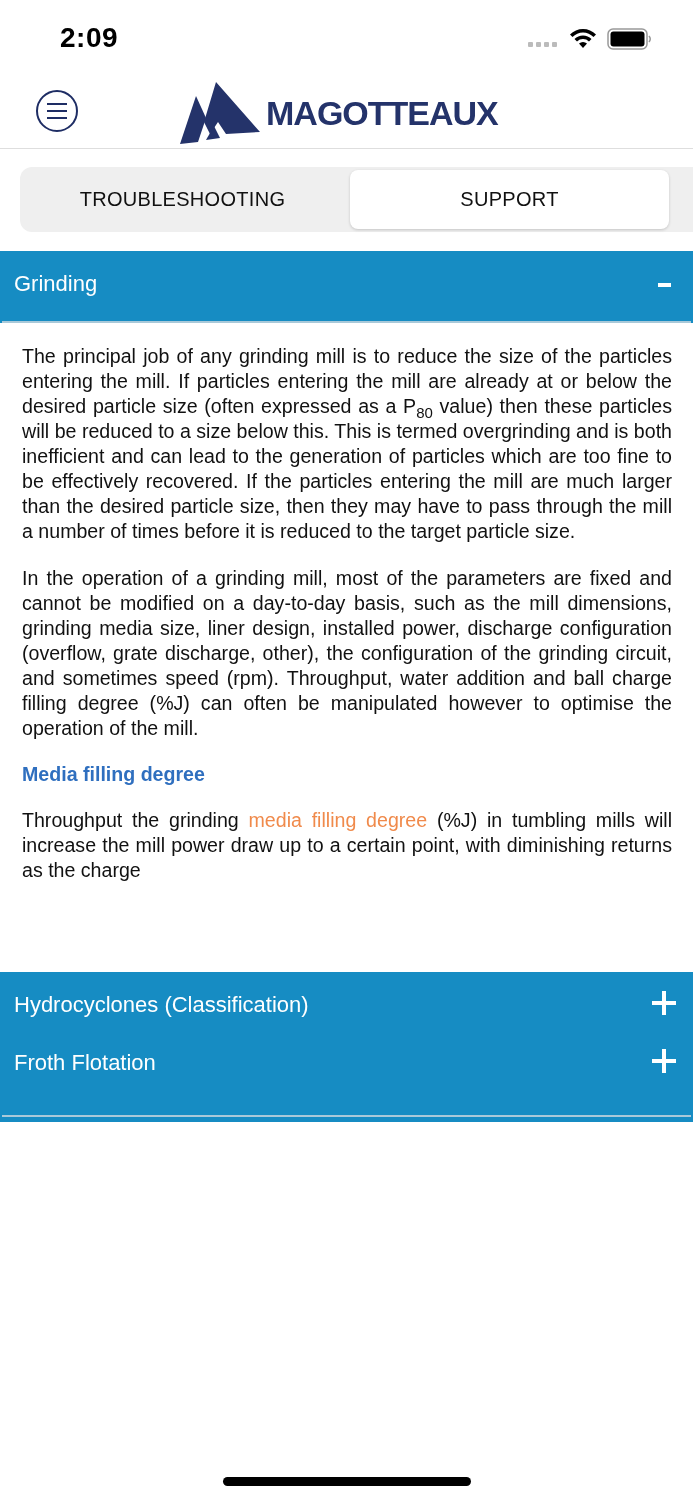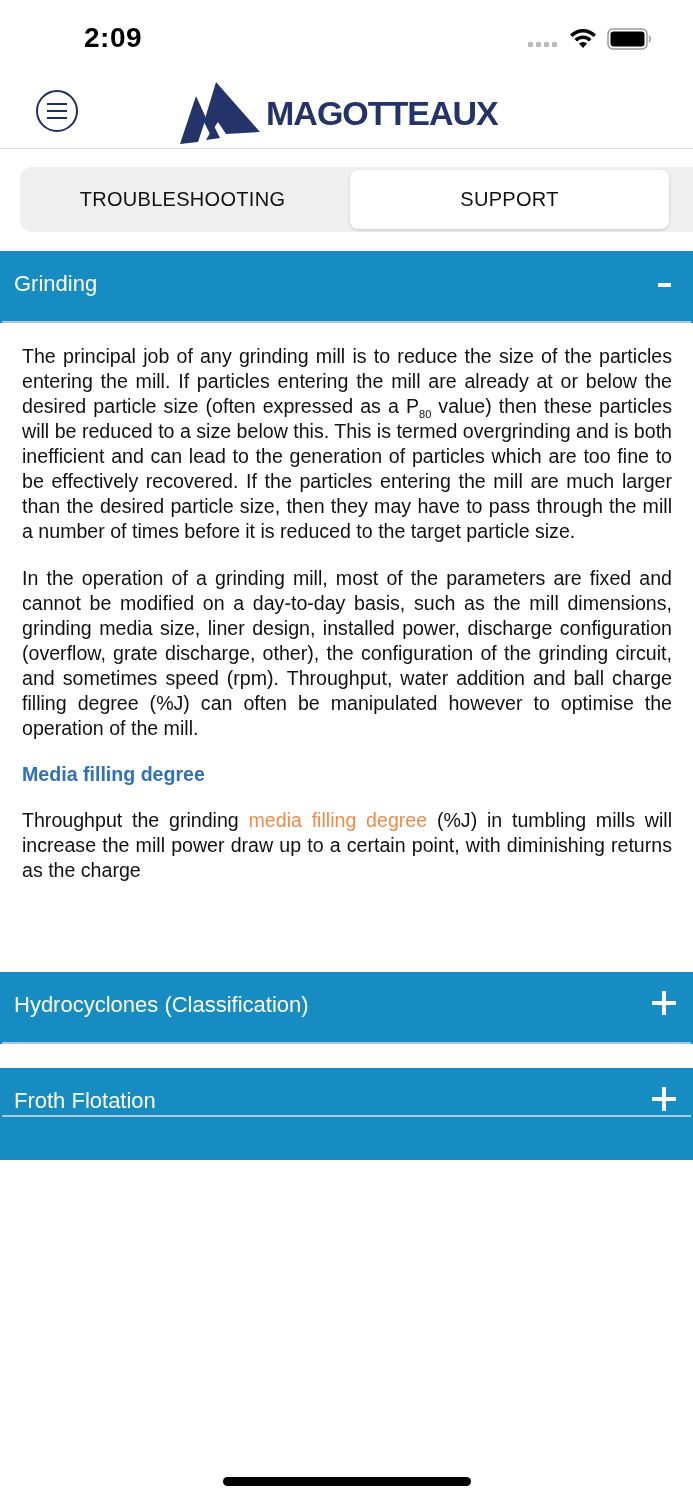--- a/index.html
+++ b/index.html
@@ -1,21 +1,21 @@
 <!DOCTYPE html>
 <html><head>
 <meta charset="utf-8">
 <style>
   html, body { margin: 0; padding: 0; }
   body {
     width: 693px; height: 1500px; background: #ffffff; position: relative; overflow: hidden;
     font-family: "Liberation Sans", sans-serif; color: #111;
   }
   .status-bar { position: absolute; top: 0; left: 0; width: 693px; height: 80px; }
-  .status-time { position: absolute; left: 84px; top: 22px; font-size: 28px; font-weight: bold; letter-spacing: 0.5px; color: #000; }
+  .status-time { position: absolute; left: 60px; top: 22px; font-size: 28px; font-weight: bold; letter-spacing: 0.5px; color: #000; }
   .signal-dots { position: absolute; left: 528px; top: 42px; display: flex; gap: 3px; }
   .signal-dots span { width: 5px; height: 5px; background: #bbb; border-radius: 1px; display: block; }
   .wifi-icon { position: absolute; left: 568px; top: 26px; width: 30px; height: 24px; }
   .battery-icon { position: absolute; left: 607px; top: 28px; width: 46px; height: 22px; }
 
   .app-header { position: absolute; top: 80px; left: 0; width: 693px; height: 68px; border-bottom: 1px solid #dedede; padding-left: 47px; }
   .menu-button { position: absolute; left: 36px; top: 10px; width: 42px; height: 42px; border: 2px solid #1e2d64; border-radius: 50%; box-sizing: border-box; cursor: pointer; }
   .menu-button span { position: absolute; left: 9px; width: 20px; height: 2px; background: #1e2d64; }
   .logo { position: absolute; left: 180px; top: 2px; width: 330px; height: 64px; }
   .logo-text { position: absolute; left: 86px; top: 12px; font-size: 34px; font-weight: bold; color: #24336a; letter-spacing: -1px; }
@@ -27,21 +27,21 @@
 
   .accordion-header { position: absolute; left: 0; width: 693px; height: 72px; background: #168cc3; color: #fff; box-sizing: border-box; cursor: pointer; }
   .accordion-header .title { position: absolute; left: 14px; top: 20px; font-size: 22px; }
   .accordion-header .toggle { position: absolute; right: 16px; top: 18px; width: 26px; height: 26px; }
   .divider { position: absolute; left: 2px; width: 689px; height: 2px; background: #a9c9d9; }
 
   .content { position: absolute; left: 22px; top: 344px; width: 650px; height: 627px; overflow: hidden; }
   .para { font-size: 19.6px; line-height: 25px; text-align: justify; margin: 0 0 22px 0; color: #111; }
   .section-heading { font-size: 19.6px; font-weight: bold; color: #2f6fbf; margin: 0 0 22px 0; }
   .highlight { color: #f08a4b; }
-  sub { font-size: 11px; line-height: 0; }
+  sub { font-size: 15px; line-height: 0; }
 
   .home-indicator { position: absolute; left: 223px; top: 1477px; width: 248px; height: 9px; background: #000; border-radius: 5px; }
 </style>
 </head>
 <body>
 
 <div class="status-bar">
   <div class="status-time">2:09</div>
   <div class="signal-dots">
       <span></span>
@@ -99,21 +99,21 @@
 
 <div class="accordion-header" style="top:972px">
   <div class="title">Hydrocyclones (Classification)</div>
   <svg class="toggle" viewBox="0 0 26 26">
     <rect x="11" y="1" width="4" height="24" fill="#fff"></rect>
     <rect x="1" y="11" width="24" height="4" fill="#fff"></rect>
   </svg>
 </div>
 <div class="divider" style="top:1042px"></div>
 
-<div class="accordion-header" style="top:1068px; height:92px">
+<div class="accordion-header" style="top:1030px; height:92px">
   <div class="title">Froth Flotation</div>
   <svg class="toggle" viewBox="0 0 26 26">
     <rect x="11" y="1" width="4" height="24" fill="#fff"></rect>
     <rect x="1" y="11" width="24" height="4" fill="#fff"></rect>
   </svg>
 </div>
 <div class="divider" style="top:1115px"></div>
 
 <div class="home-indicator"></div>
 

